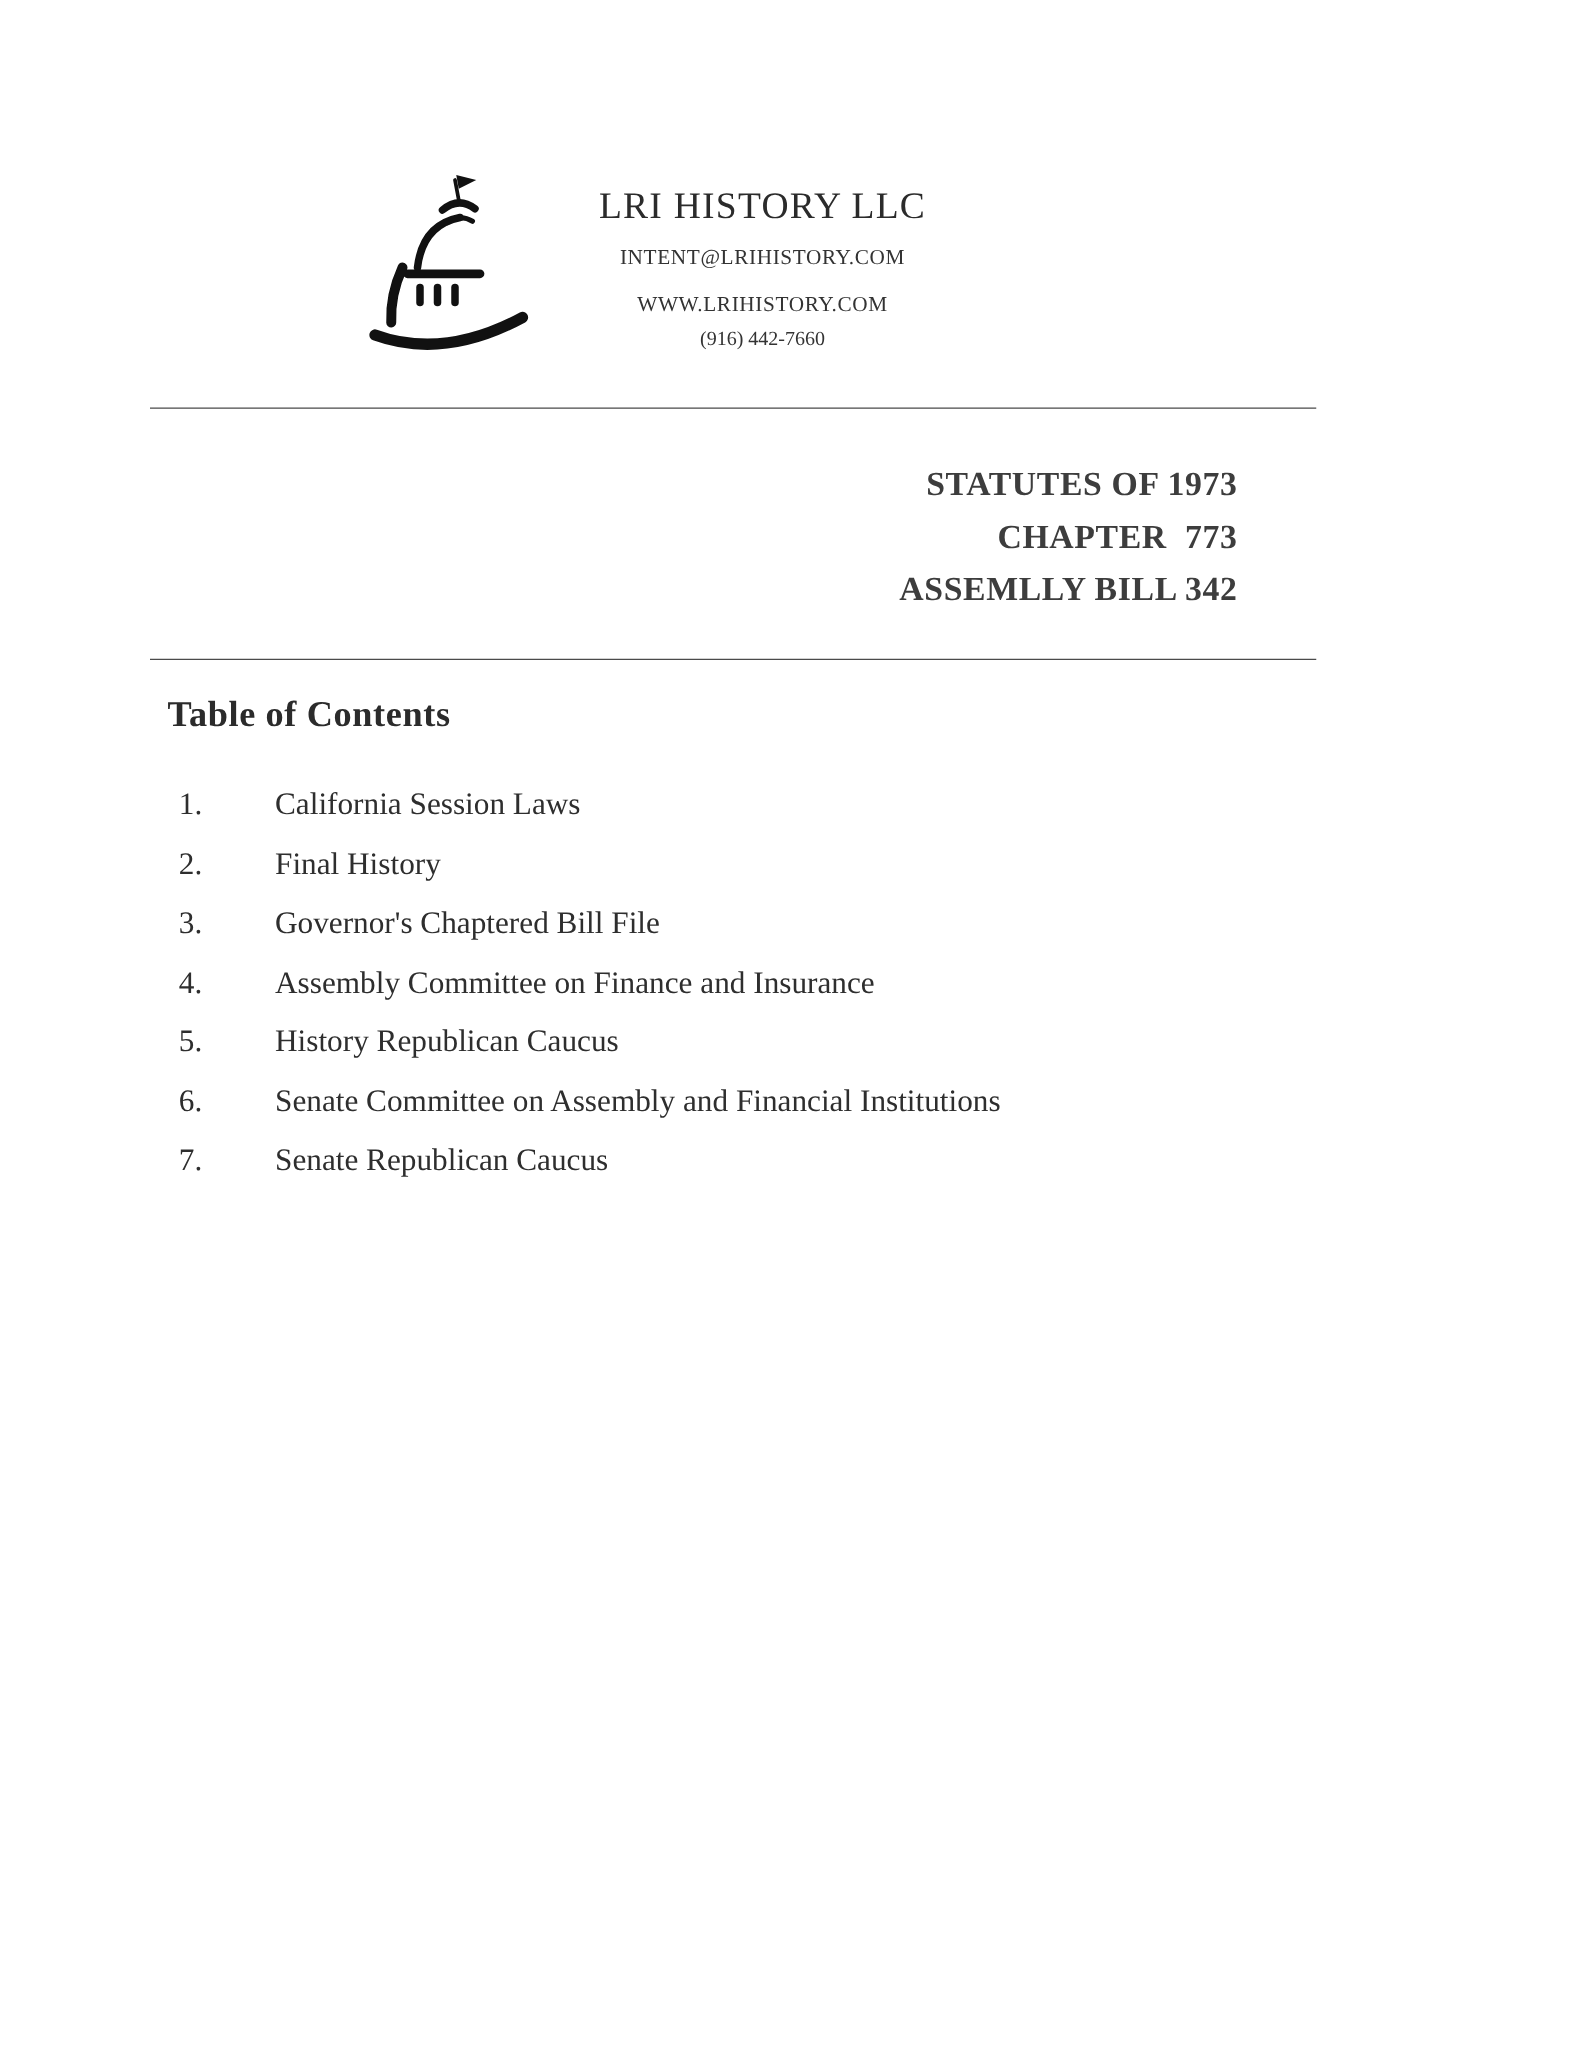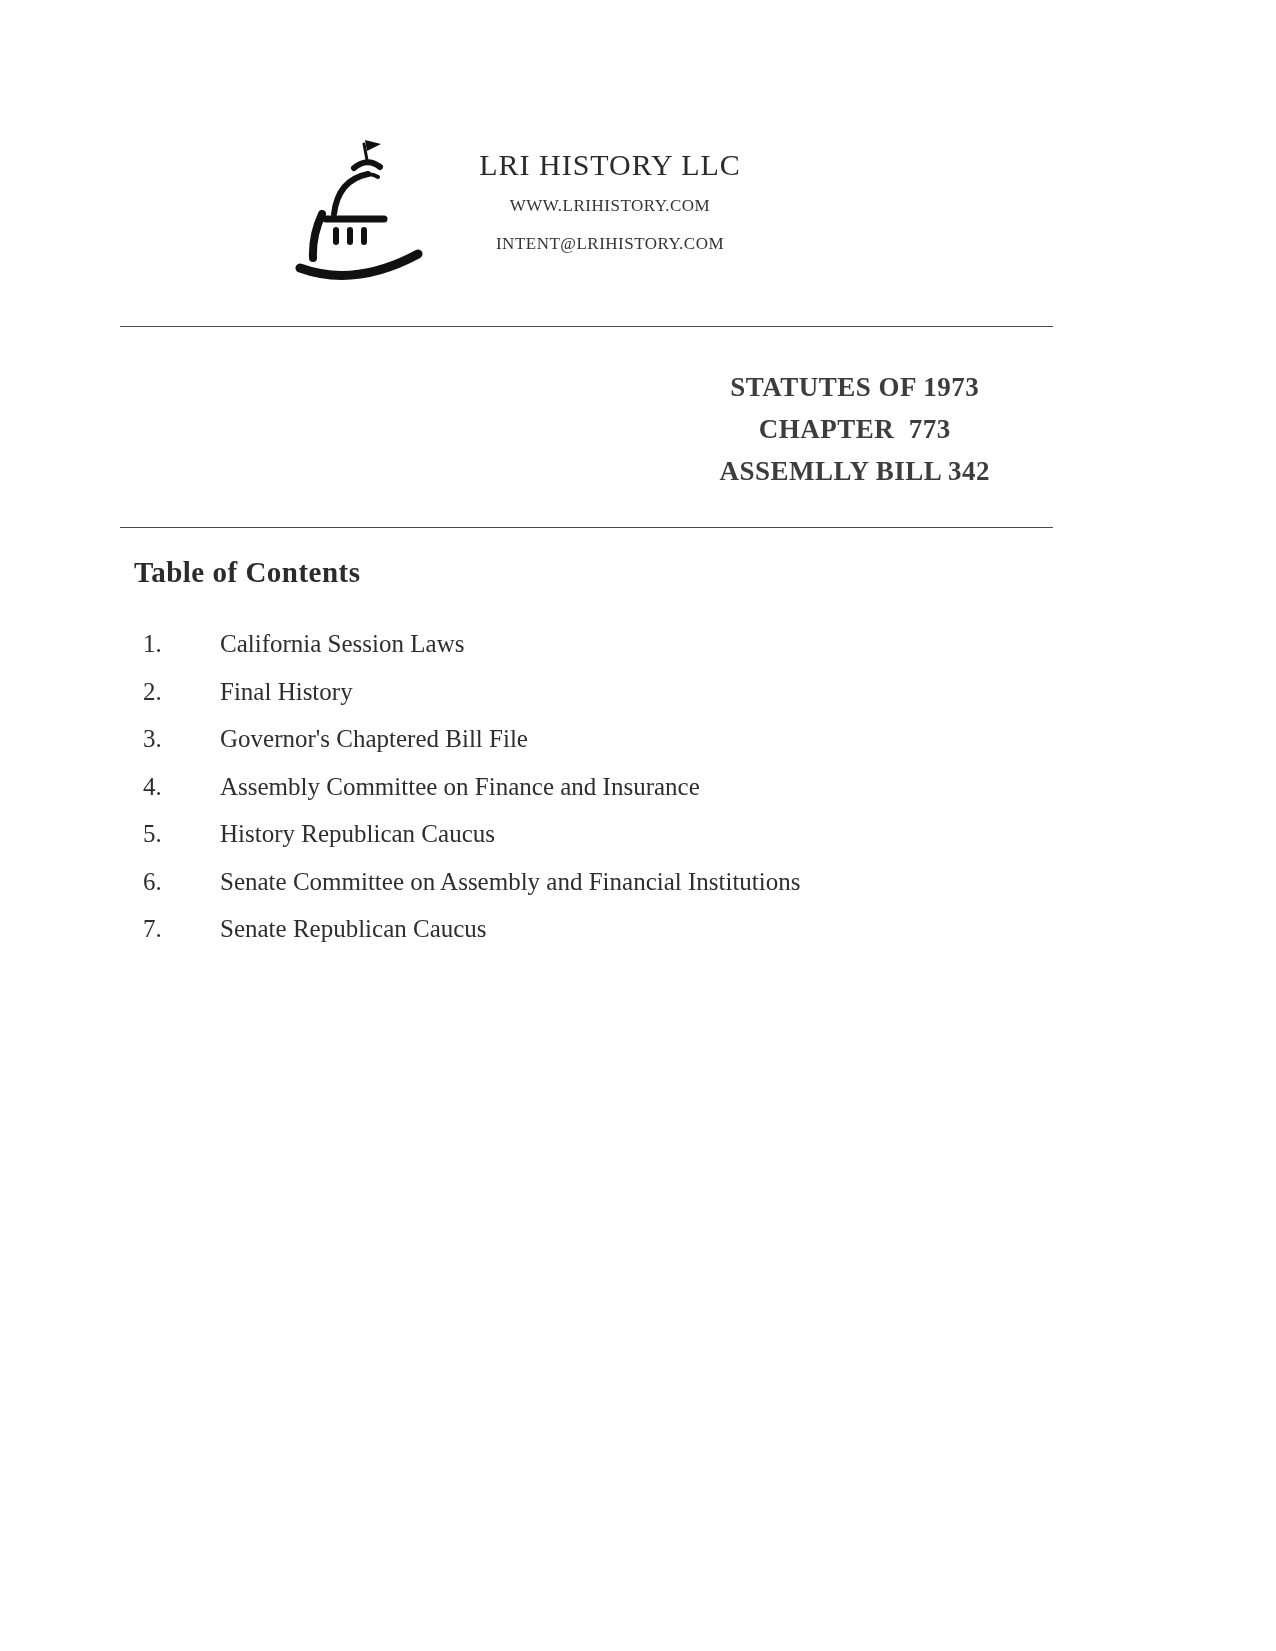--- a/index.html
+++ b/index.html
@@ -62,21 +62,21 @@
     border-top: 1.5px solid #4a4a4a;
   }
   .rule-1 { top: 326px; }
   .rule-2 { top: 527px; }
 
   
   .title-block {
     position: absolute;
     right: 286px;
     top: 366px;
-    text-align: center;
+    text-align: right;
   }
   .title-line {
     font-size: 27px;
     font-weight: bold;
     color: #3d3d3d;
     line-height: 42px;
     white-space: pre;
     letter-spacing: 0.5px;
   }
 
@@ -136,22 +136,23 @@
       <path d="M72 108 v12" stroke="#111" stroke-width="6" stroke-linecap="round"></path>
 
       <path d="M30 92 q-10 22 -9 44" stroke="#111" stroke-width="8" stroke-linecap="round"></path>
 
       <path d="M8 146 q55 20 118 -14" stroke="#111" stroke-width="9" stroke-linecap="round"></path>
     </svg>
   </div>
 
   <div class="company-block">
     <div class="company-name">LRI HISTORY LLC</div>
+    <div class="company-contact">INTENT@LRIHISTORY.COM</div>
     <div class="company-contact">WWW.LRIHISTORY.COM</div>
-    <div class="company-contact">INTENT@LRIHISTORY.COM</div>
+    <div class="company-phone">(916) 442-7660</div>
   </div>
 
   <div class="rule rule-1"></div>
   <div class="rule rule-2"></div>
 
   <div class="title-block">
     <div class="title-line">STATUTES OF 1973</div>
     <div class="title-line">CHAPTER  773</div>
     <div class="title-line">ASSEMLLY BILL 342</div>
   </div>

